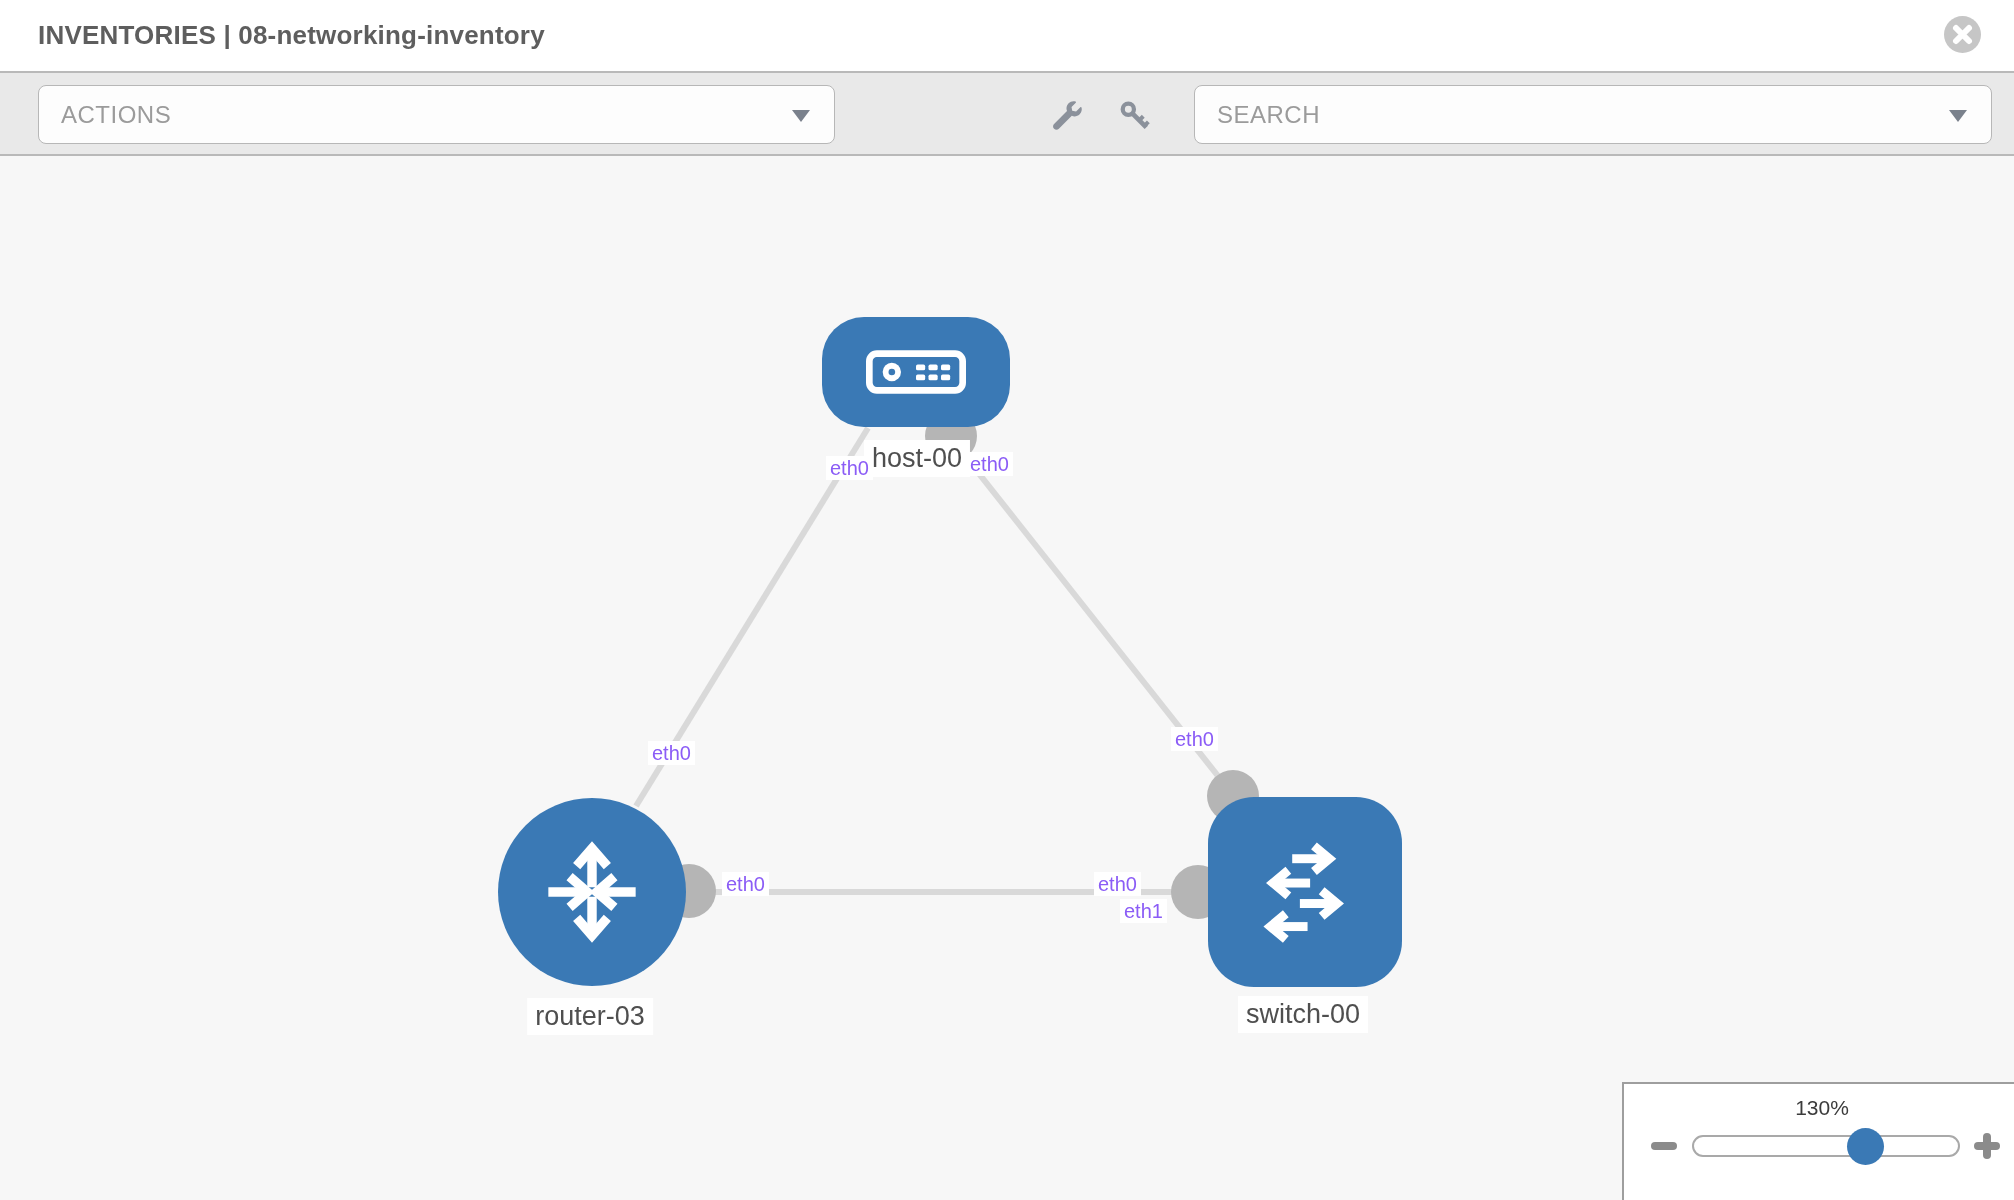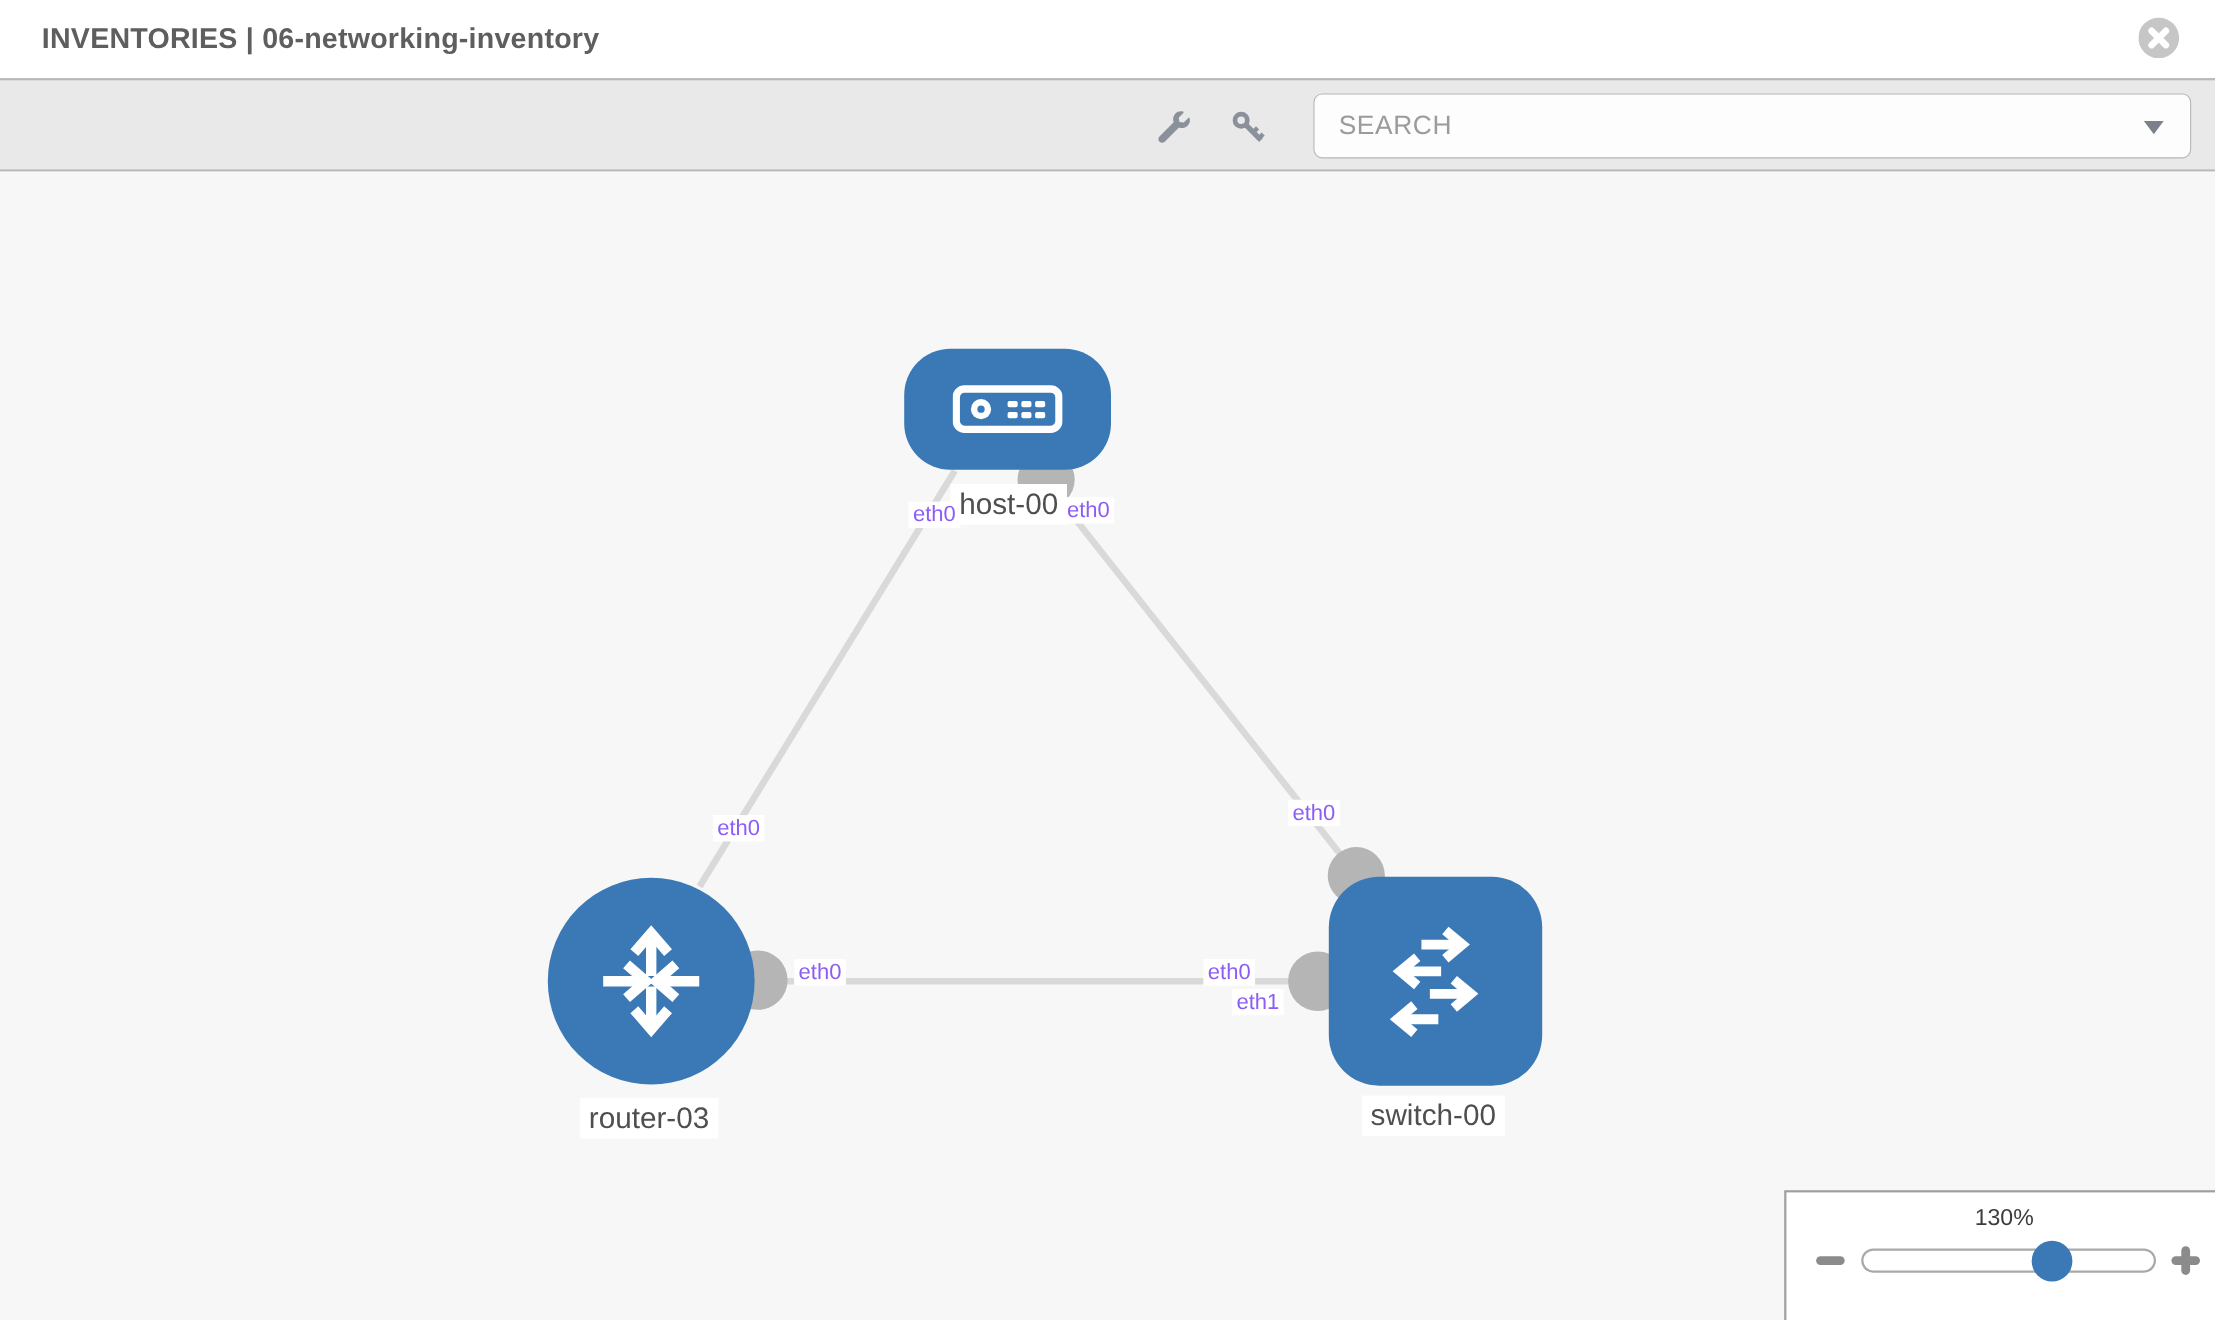--- a/index.html
+++ b/index.html
@@ -62,30 +62,34 @@
                 border:2px solid #a9a9a9; border-radius:11px; cursor:pointer; }
   .zoom-knob  { position:absolute; left:223px; top:44px; width:37px; height:37px; border-radius:50%;
                 background:#3a79b5; cursor:grab; }
 </style>
 </head>
 <body>
 
 <div class="app">
 
   <div class="header">
-    <div class="header-title">INVENTORIES | 06-networking-inventory</div>
+    <div class="header-title">INVENTORIES | 08-networking-inventory</div>
     <div class="close-btn">
       <svg width="37" height="37" viewBox="0 0 37 37">
         <circle cx="18.5" cy="18.5" r="18.5" fill="#c6c6c6"></circle>
         <path d="M12 12 L25 25 M25 12 L12 25" stroke="#ffffff" stroke-width="6" stroke-linecap="round" fill="none"></path>
       </svg>
     </div>
   </div>
 
   <div class="toolbar">
+    <div class="select-box actions-box">
+      <span class="ph">ACTIONS</span>
+      <span class="caret"></span>
+    </div>
 
     <div class="tool-icon wrench">
       <svg width="32" height="32" viewBox="0 0 24 24">
         <path fill="#8b919b" d="M22.9 5.6c-.1-.4-.6-.5-.9-.2l-3.2 3.2-2.9-.5-.5-2.9 3.2-3.2c.3-.3.2-.8-.2-.9C16.6.5 14.6 1 13.2 2.4c-1.6 1.6-2 3.9-1.2 5.9L2.3 18c-1 1-1 2.6 0 3.6s2.6 1 3.6 0l9.7-9.7c2 .8 4.3.4 5.9-1.2 1.4-1.4 1.9-3.4 1.4-5.1z"></path>
       </svg>
     </div>
     <div class="tool-icon key">
       <svg width="32" height="32" viewBox="0 0 24 24">
         <g stroke="#8b919b" fill="none">
           <circle cx="7" cy="7" r="4.2" stroke-width="3.2"></circle>

